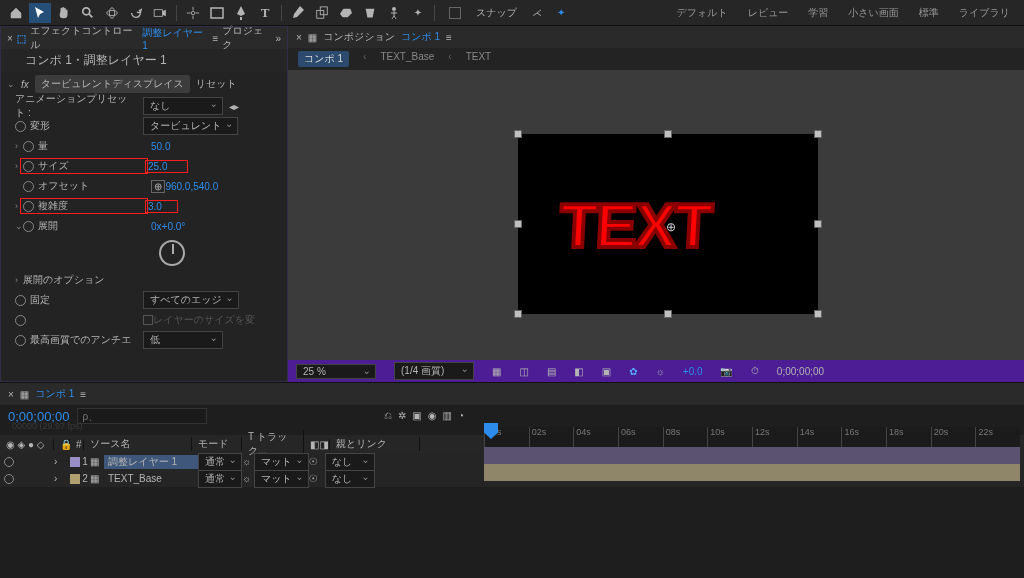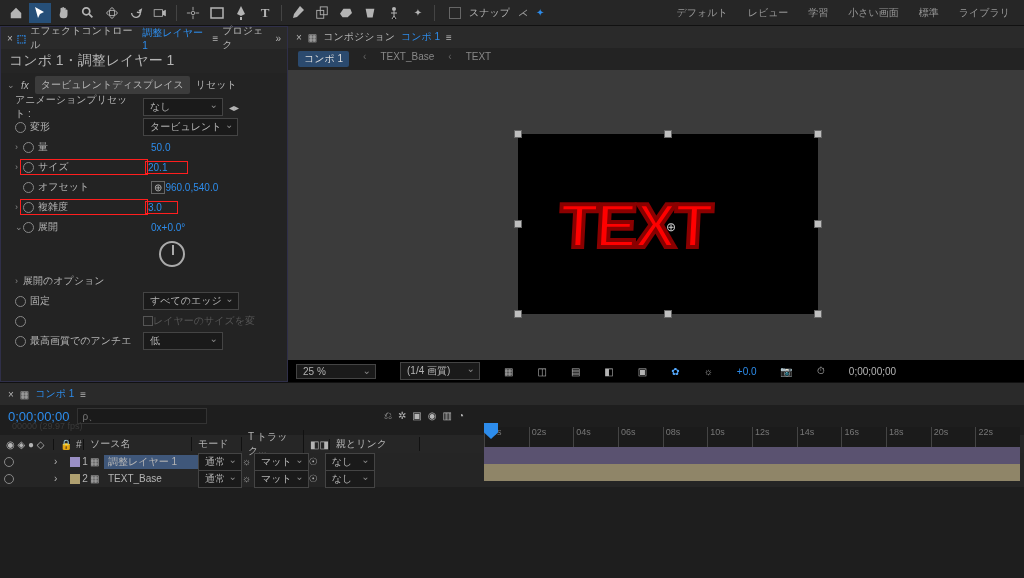--- a/index.html
+++ b/index.html
@@ -3,48 +3,48 @@
 <meta charset="utf-8">
 <style>
 * { margin:0; padding:0; box-sizing:border-box; }
 body { width:1024px; height:578px; background:#1e1e1e; font-family:"Meiryo UI",sans-serif; font-size:10px; color:#b4b4b4; overflow:hidden; position:relative; }
 .topbar { height:26px; background:#262626; display:flex; align-items:center; padding:0 4px; border-bottom:1px solid #111;}
 .topbar .tool { width:22px; height:20px; display:flex; align-items:center; justify-content:center; color:#b4b4b4; margin:0 1px;}
 .topbar .tool.sel { background:#264f78; color:#fff;}
 .sep { width:1px; height:16px; background:#444; margin:0 4px;}
 .right-tabs { margin-left:auto; display:flex; gap:0;}
 .right-tabs .tab { padding:4px 10px; color:#999; cursor:pointer;}
-.snap { display:flex; align-items:center; gap:8px; margin-left:10px;}
+.snap { display:flex; align-items:center; gap:15px; margin-left:10px;}
 .snap input { appearance:none; width:12px; height:12px; border:1px solid #666;}
 .panels-row { display:flex; height:356px; }
 .effects-panel { width:288px; background:#232323; border:1px solid #2f2f49; display:flex; flex-direction:column;}
 .panel-head { height:22px; background:#2a2a2a; display:flex; align-items:center; padding:0 6px; gap:4px; font-size:10px; }
 .panel-head .blue { color:#2d8ceb;}
-.breadcrumb { padding:3px 8px; font-size:14px; background:#252525;}
+.breadcrumb { padding:3px 24px; font-size:12px; background:#252525;}
 .fx-title { display:flex; gap:6px; align-items:center; padding:3px 6px;}
 .fx-box { background:#3c3c3c; padding:2px 6px; border-radius:2px;}
 .param { display:flex; align-items:center; height:20px; padding-left:14px;}
 .param .lbl { width:128px; display:flex; align-items:center; gap:4px;}
 .param .val { color:#2d8ceb; cursor:ew-resize;}
 .dropdown { background:#1a1a1a; border:1px solid #444; padding:1px 16px 1px 6px; position:relative; font-size:10px; min-width:80px;}
 .dropdown::after { content:"⌄"; position:absolute; right:4px; top:0; color:#888;}
 .clock { width:11px;height:11px;border:1px solid #888;border-radius:50%;position:relative;}
 .hilite { border:1px solid #ff1e1e; padding:0 2px; margin-left:-3px;}
 .dial { width:26px;height:26px;border:2px solid #aaa; border-radius:50%; margin:4px 0 4px 158px; position:relative;}
 .dial::after{content:"";position:absolute;width:2px;height:10px;background:#aaa;top:2px;left:11px;}
 .comp-area { flex:1; display:flex; flex-direction:column; background:#232323; }
 .comp-head { height:22px; display:flex; align-items:center; background:#2a2a2a; padding:0 8px; gap:6px;}
 .comp-tabs { display:flex; gap:14px; padding:3px 10px; font-size:10px;}
 .comp-tabs .t { color:#888;}
 .comp-tabs .t.active { background:#2b4a6e; padding:1px 6px; color:#ddd; border-radius:2px;}
 .viewport { flex:1; background:#3b3b3b; position:relative;}
 .canvas { position:absolute; left:230px; top:64px; width:300px; height:180px; background:#000;}
 .text-art { position:absolute; left:42px; top:56px; font-family:Impact,"Arial Black",sans-serif; font-size:62px; font-weight:900; color:#ff0000; -webkit-text-stroke:4px #8a0000; letter-spacing:-2px; text-shadow:0 0 2px #400; transform:skewX(-3deg);}
 .handle { position:absolute; width:8px; height:8px; background:#bfbfbf; border:1px solid #666;}
-.footerbar { height:22px; background:#000000; display:flex; align-items:center; gap:24px; padding:0 8px;}
+.footerbar { height:22px; background:#4c1d95; display:flex; align-items:center; gap:18px; padding:0 8px;}
 .timeline { position:absolute; top:382px; left:0; right:0; bottom:0; background:#1e1e1e; border-top:1px solid #111;}
 .tl-head { height:22px; display:flex; align-items:center; padding:0 8px; gap:6px; background:#2a2a2a;}
 .tl-time { color:#2d8ceb; font-size:13px; padding:2px 8px;}
 .tl-sub { color:#3a3a3a; font-size:9px; padding-left:12px;}
 .tl-columns { display:flex; align-items:center; height:18px; background:#262626; font-size:10px;}
 .tl-col { padding:0 6px; border-right:1px solid #111;}
 .layer-row { display:flex; align-items:center; height:17px; background:#252525; font-size:10px;}
 .ruler { position:absolute; left:484px; right:4px; top:44px; height:20px; background:#1b1b1b; display:flex; color:#777;}
 .ruler .tick { flex:1; border-left:1px solid #444; padding-left:2px; font-size:9px;}
 .playhead { position:absolute; left:484px; top:40px; width:14px; height:16px; background:#2d8ceb; clip-path:polygon(0 0,100% 0,100% 60%,50% 100%,0 60%);}
@@ -206,21 +206,21 @@
           <span>量</span>
         </span>
       <span class="val">50.0</span>
     </div>
     <div class="param">
       <span class="chev">›</span>
       <span class="lbl hilite">
           <span class="clock"></span>
           <span>サイズ</span>
         </span>
-      <span class="val hilite" style="padding-right:20px">20.1</span>
+      <span class="val hilite" style="padding-right:20px">25.0</span>
     </div>
     <div class="param">
       <span class="lbl" style="margin-left:8px">
           <span class="clock"></span>
           <span>オフセット</span>
         </span>
       <span style="border:1px solid #666;padding:0 2px">⊕</span>
       <span class="val">960.0,540.0</span>
     </div>
     <div class="param">

